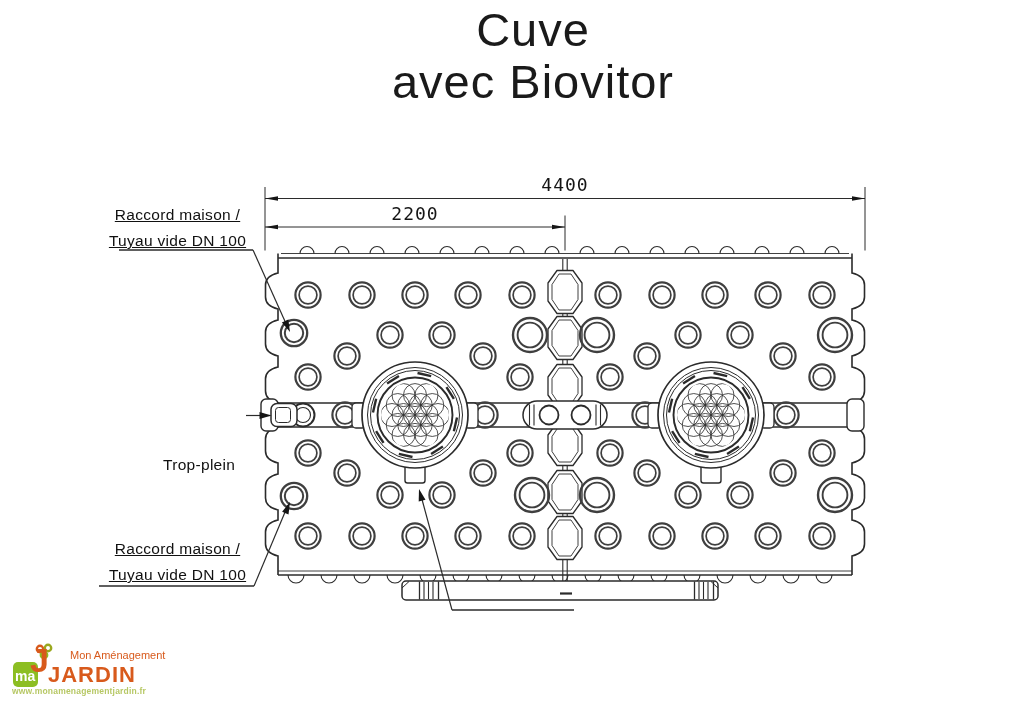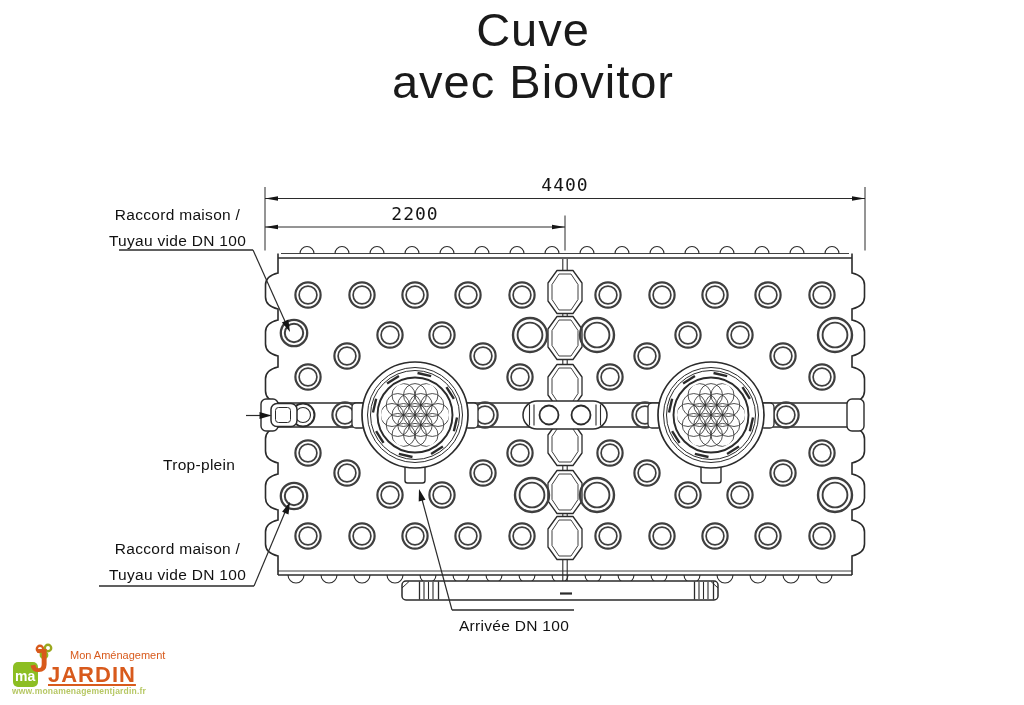--- a/index.html
+++ b/index.html
@@ -2,29 +2,29 @@
 <html><head>
 <meta charset="utf-8">
 <style>
   html,body{margin:0;padding:0;background:#fff;}
   #stage{position:relative;width:1024px;height:705px;background:#fff;overflow:hidden;
          font-family:"Liberation Sans",sans-serif;color:#161616;}
   #diagram{position:absolute;left:0;top:0;}
   .title{position:absolute;left:33px;top:4px;width:1000px;text-align:center;
          font-size:47px;line-height:52px;letter-spacing:1px;color:#1a1a1a;}
   .lbl{position:absolute;font-size:15.5px;letter-spacing:.3px;color:#111;line-height:26px;}
-  .lbl.center{text-align:center;}
+  .lbl.center{text-align:center;text-decoration:underline;}
   .dim-text{font-family:"DejaVu Sans Mono",monospace;font-size:18px;letter-spacing:1px;fill:#151515;}
   
   .logo{position:absolute;left:10px;top:642px;width:150px;height:58px;}
   .logo-mark{position:absolute;left:3px;top:20px;width:25px;height:25px;border-radius:5px;}
   .logo-ma{position:absolute;left:5px;top:24px;font-size:14px;font-weight:bold;color:#fff;line-height:20px;}
   .logo-j{position:absolute;left:20px;top:2px;font-size:34px;font-weight:bold;line-height:32px;}
   .logo-top{position:absolute;left:40px;top:7px;font-size:11px;white-space:nowrap;}
-  .logo-main{position:absolute;left:38px;top:20px;font-size:22px;font-weight:bold;letter-spacing:1px;text-decoration:underline;}
+  .logo-main{position:absolute;left:38px;top:20px;font-size:22px;font-weight:bold;letter-spacing:1px;}
   .logo-url{position:absolute;left:2px;top:44px;font-size:8.5px;letter-spacing:.2px;white-space:nowrap;}
   .trefoil{position:absolute;left:24px;top:1px;}
 </style>
 </head>
 <body>
 
 <div id="stage">
 
   <svg id="diagram" width="1024" height="705" viewBox="0 0 1024 705">
     <defs id="g-defs">
@@ -351,21 +351,20 @@
     <div>Tuyau vide DN 100</div>
   </div>
 
   <div class="lbl" style="left:163px;top:404px;margin-top:48px;">Trop-plein</div>
 
   <div class="lbl center" style="left:95px;top:536px;width:165px;">
     <div>Raccord maison /</div>
     <div>Tuyau vide DN 100</div>
   </div>
 
-  <div class="lbl center" style="left:448px;top:613px;width:132px;">Arrivée DN 100</div>
 
   <div class="logo">
     <svg class="trefoil" width="22" height="17">
       <circle cx="6" cy="6" r="3.2" fill="none" stroke="#d85a1c" stroke-width="2.4"></circle>
       <circle cx="14" cy="5" r="3.2" fill="none" stroke="#9aa81e" stroke-width="2.4"></circle>
       <circle cx="10" cy="12" r="3.2" fill="none" stroke="#8cbe22" stroke-width="2.4"></circle>
     </svg>
     <div class="logo-top" style="color: rgb(216, 90, 28); padding-left: 20px;">Mon Aménagement</div>
     <div class="logo-main" style="color: rgb(216, 90, 28);">JARDIN</div>
     <div class="logo-mark" style="background: rgb(140, 190, 34);"></div>

